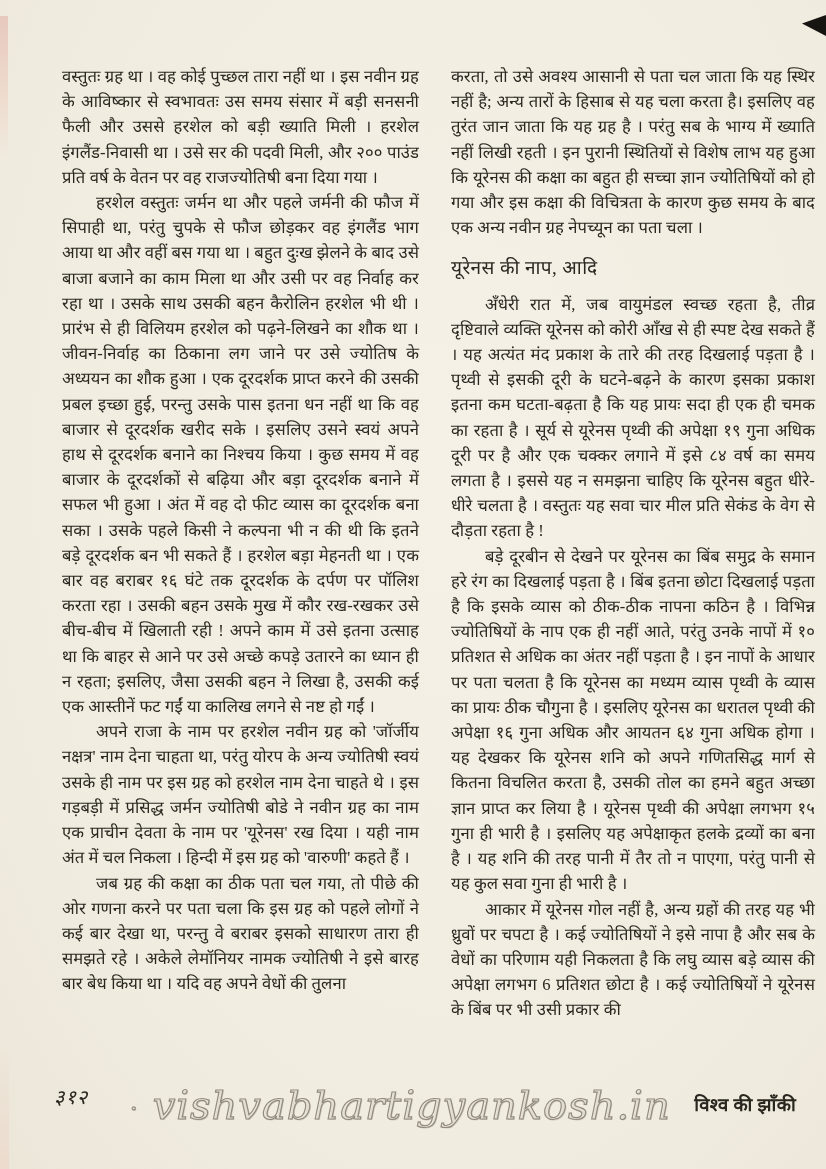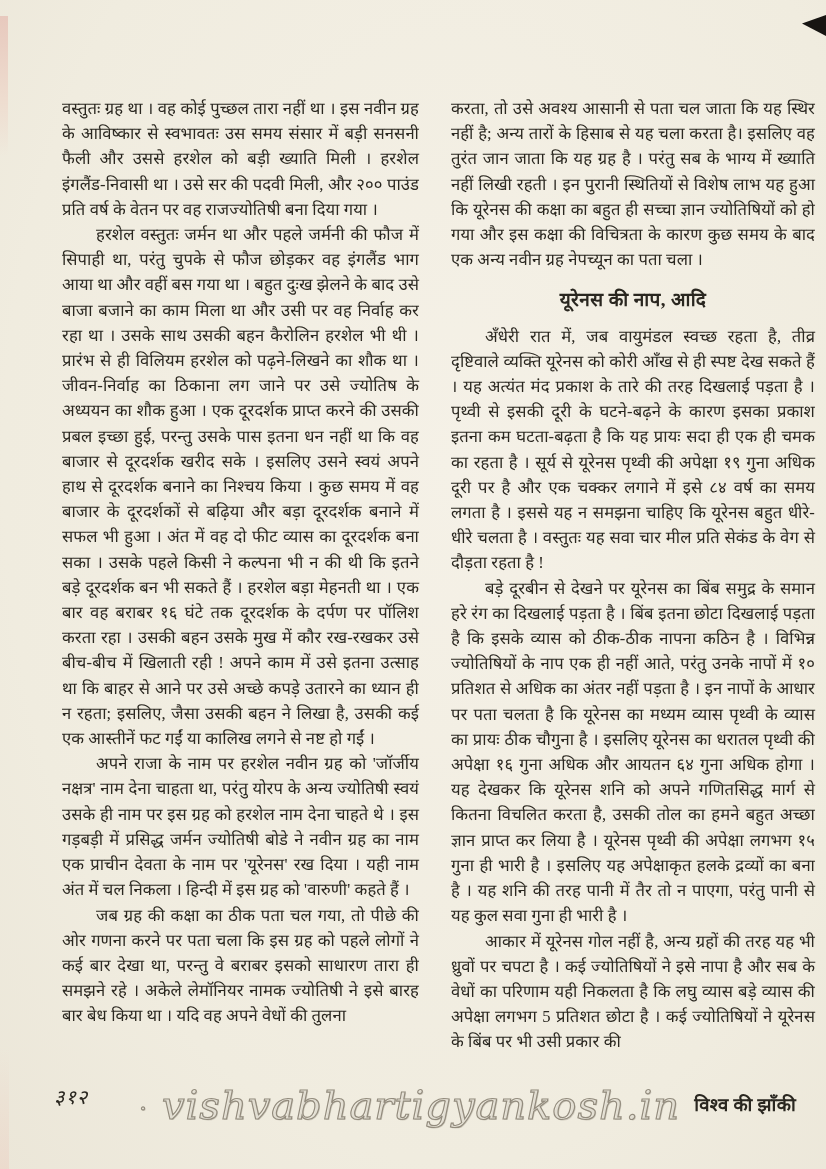--- a/index.html
+++ b/index.html
@@ -41,50 +41,49 @@
     clip-path: polygon(0 40%, 100% 0, 100% 100%);
   }
   
   .col {
     position: absolute;
     top: 64px;
     text-align: justify;
     font-size: 16.6px;
     line-height: 25.2px;
     letter-spacing: 0.1px;
-    margin-top: 32px;
   }
   .col-left  { left: 62px;  width: 357px; }
   .col-right { left: 451px; width: 364px; }
   .para {
     margin: 0;
     padding: 0;
   }
   .para.indent { text-indent: 34px; }
   .section-heading {
-    text-align: center;
+    text-align: left;
     font-size: 19px;
-    font-weight: bold;
+    font-weight: normal;
     letter-spacing: 0.4px;
     margin: 15px 0 11px 0;
     text-indent: 0;
   }
   
   .page-number {
     position: absolute;
     left: 54px; top: 1083px;
     font-size: 20px;
     letter-spacing: 1px;
     font-style: italic;
   }
   .watermark {
     position: absolute;
     left: 130px; top: 1082px;
     width: 550px;
-    text-align: right;
+    text-align: left;
     font-size: 40px;
     font-style: italic;
     font-family: "DejaVu Serif", "Liberation Serif", serif;
     color: rgba(242,238,227,0.55);
     -webkit-text-stroke: 1.2px #928b7d;
     text-shadow: 1px 1px 0 rgba(146,139,125,0.35);
     letter-spacing: 1px;
     white-space: nowrap;
   }
   .watermark .dot {
@@ -107,32 +106,32 @@
 <div class="page">
 
   <div class="edge-left-top"></div>
   <div class="edge-left-bottom"></div>
   <div class="corner-wedge"></div>
 
   <div class="col col-left">
       <p class="para">वस्तुतः ग्रह था । वह कोई पुच्छल तारा नहीं था । इस नवीन ग्रह के आविष्कार से स्वभावतः उस समय संसार में बड़ी सनसनी फैली और उससे हरशेल को बड़ी ख्याति मिली । हरशेल इंगलैंड-निवासी था ।  उसे सर की पदवी मिली, और २०० पाउंड प्रति वर्ष के वेतन पर वह राजज्योतिषी बना दिया गया ।</p>
       <p class="para indent">हरशेल वस्तुतः जर्मन था और पहले जर्मनी की फौज में सिपाही था, परंतु चुपके से फौज छोड़कर वह इंगलैंड भाग आया था और वहीं बस गया था । बहुत दुःख झेलने के बाद उसे बाजा बजाने का काम मिला था और उसी पर वह निर्वाह कर रहा था । उसके साथ उसकी बहन कैरोलिन हरशेल भी थी । प्रारंभ से ही विलियम हरशेल को पढ़ने-लिखने का शौक था । जीवन-निर्वाह का ठिकाना लग जाने पर उसे ज्योतिष के अध्ययन का शौक हुआ ।  एक दूरदर्शक प्राप्त करने की उसकी प्रबल इच्छा हुई, परन्तु उसके पास इतना धन नहीं था कि वह बाजार से दूरदर्शक खरीद सके । इसलिए उसने स्वयं अपने हाथ से दूरदर्शक बनाने का निश्चय किया । कुछ समय में वह बाजार के दूरदर्शकों से बढ़िया और बड़ा दूरदर्शक बनाने में सफल भी हुआ ।  अंत में वह दो फीट व्यास का दूरदर्शक बना सका । उसके पहले किसी ने कल्पना भी न की थी कि इतने बड़े दूरदर्शक बन भी सकते हैं । हरशेल बड़ा मेहनती था ।  एक बार वह बराबर १६ घंटे तक दूरदर्शक के दर्पण पर पॉलिश करता रहा । उसकी बहन उसके मुख में कौर रख-रखकर उसे बीच-बीच में खिलाती रही !  अपने काम में उसे इतना उत्साह था कि बाहर से आने पर उसे अच्छे कपड़े उतारने का ध्यान ही न रहता; इसलिए, जैसा उसकी बहन ने लिखा है, उसकी कई एक आस्तीनें फट गईं या कालिख लगने से नष्ट हो गईं ।</p>
       <p class="para indent">अपने राजा के नाम पर हरशेल नवीन ग्रह को 'जॉर्जीय नक्षत्र' नाम देना चाहता था, परंतु योरप के अन्य ज्योतिषी स्वयं उसके ही नाम पर इस ग्रह को हरशेल नाम देना चाहते थे । इस गड़बड़ी में प्रसिद्ध जर्मन ज्योतिषी बोडे ने नवीन ग्रह का नाम एक प्राचीन देवता के नाम पर 'यूरेनस' रख दिया । यही नाम अंत में चल निकला । हिन्दी में इस ग्रह को 'वारुणी' कहते हैं ।</p>
-      <p class="para indent">जब ग्रह की कक्षा का ठीक पता चल गया, तो पीछे की ओर गणना करने पर पता चला कि इस ग्रह को पहले लोगों ने कई बार देखा था, परन्तु वे बराबर इसको साधारण तारा ही समझने रहे । अकेले लेमॉनियर नामक ज्योतिषी ने इसे बारह बार बेध किया था । यदि वह अपने वेधों की तुलना</p>
+      <p class="para indent">जब ग्रह की कक्षा का ठीक पता चल गया, तो पीछे की ओर गणना करने पर पता चला कि इस ग्रह को पहले लोगों ने कई बार देखा था, परन्तु वे बराबर इसको साधारण तारा ही समझते रहे । अकेले लेमॉनियर नामक ज्योतिषी ने इसे बारह बार बेध किया था । यदि वह अपने वेधों की तुलना</p>
     </div>
 
   <div class="col col-right">
     <div>
         <p class="para">करता, तो उसे अवश्य आसानी से पता चल जाता कि यह स्थिर नहीं है; अन्य तारों के हिसाब से यह चला करता है। इसलिए वह तुरंत जान जाता कि यह ग्रह है । परंतु सब के भाग्य में ख्याति नहीं लिखी रहती । इन पुरानी स्थितियों से विशेष लाभ यह हुआ कि यूरेनस की कक्षा का बहुत ही सच्चा ज्ञान ज्योतिषियों को हो गया और इस कक्षा की विचित्रता के कारण कुछ समय के बाद एक अन्य नवीन ग्रह नेपच्यून का पता चला ।</p>
       </div>
     <div class="section-heading">यूरेनस की नाप, आदि</div>
     <div>
         <p class="para indent">अँधेरी रात में, जब वायुमंडल स्वच्छ रहता है, तीव्र दृष्टिवाले व्यक्ति यूरेनस को कोरी आँख से ही स्पष्ट देख सकते हैं । यह अत्यंत मंद प्रकाश के तारे की तरह दिखलाई पड़ता है ।  पृथ्वी से इसकी दूरी के घटने-बढ़ने के कारण इसका प्रकाश इतना कम घटता-बढ़ता है कि यह प्रायः सदा ही एक ही चमक का रहता है । सूर्य से यूरेनस पृथ्वी की अपेक्षा १९ गुना अधिक दूरी पर है और एक चक्कर लगाने में इसे ८४ वर्ष का समय लगता है । इससे यह न समझना चाहिए कि यूरेनस बहुत धीरे-धीरे चलता है । वस्तुतः यह सवा चार मील प्रति सेकंड के वेग से दौड़ता रहता है !</p>
         <p class="para indent">बड़े दूरबीन से देखने पर यूरेनस का बिंब समुद्र के समान हरे रंग का दिखलाई पड़ता है । बिंब इतना छोटा दिखलाई पड़ता है कि इसके व्यास को ठीक-ठीक नापना कठिन है । विभिन्न ज्योतिषियों के नाप एक ही नहीं आते, परंतु उनके नापों में १०  प्रतिशत से अधिक का अंतर नहीं पड़ता है । इन नापों के आधार पर पता चलता है कि यूरेनस का मध्यम व्यास पृथ्वी के व्यास का प्रायः ठीक चौगुना है । इसलिए यूरेनस का धरातल पृथ्वी की अपेक्षा १६ गुना अधिक और आयतन ६४ गुना अधिक होगा ।  यह देखकर कि यूरेनस शनि को अपने गणितसिद्ध मार्ग से कितना विचलित करता है, उसकी तोल का हमने बहुत अच्छा ज्ञान प्राप्त कर लिया है । यूरेनस पृथ्वी की अपेक्षा लगभग १५ गुना ही भारी है । इसलिए यह अपेक्षाकृत हलके द्रव्यों का बना है । यह शनि की तरह पानी में तैर तो न पाएगा, परंतु पानी से यह कुल सवा गुना ही भारी है ।</p>
-        <p class="para indent">आकार में यूरेनस गोल नहीं है,  अन्य ग्रहों की तरह यह भी ध्रुवों पर चपटा है । कई ज्योतिषियों ने इसे नापा है और सब के वेधों का परिणाम यही  निकलता है कि लघु व्यास बड़े व्यास की अपेक्षा लगभग 5 प्रतिशत छोटा है ।  कई ज्योतिषियों ने यूरेनस के बिंब पर भी उसी प्रकार की</p>
+        <p class="para indent">आकार में यूरेनस गोल नहीं है,  अन्य ग्रहों की तरह यह भी ध्रुवों पर चपटा है । कई ज्योतिषियों ने इसे नापा है और सब के वेधों का परिणाम यही  निकलता है कि लघु व्यास बड़े व्यास की अपेक्षा लगभग 6 प्रतिशत छोटा है ।  कई ज्योतिषियों ने यूरेनस के बिंब पर भी उसी प्रकार की</p>
       </div>
   </div>
 
   <div class="page-number">३१२</div>
 
   <div class="watermark"><span class="dot">·</span><span>vishvabhartigyankosh.in</span></div>
 
   <div class="footer-title">विश्व की झाँकी</div>
 
 </div>

